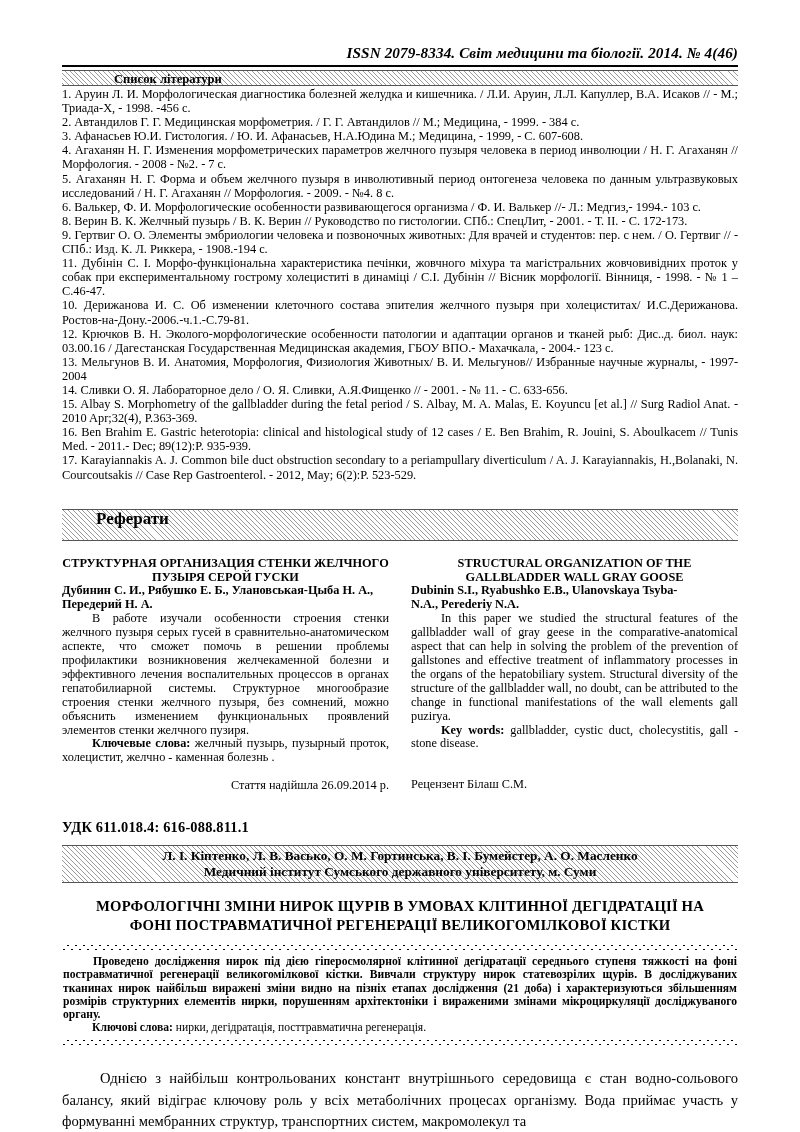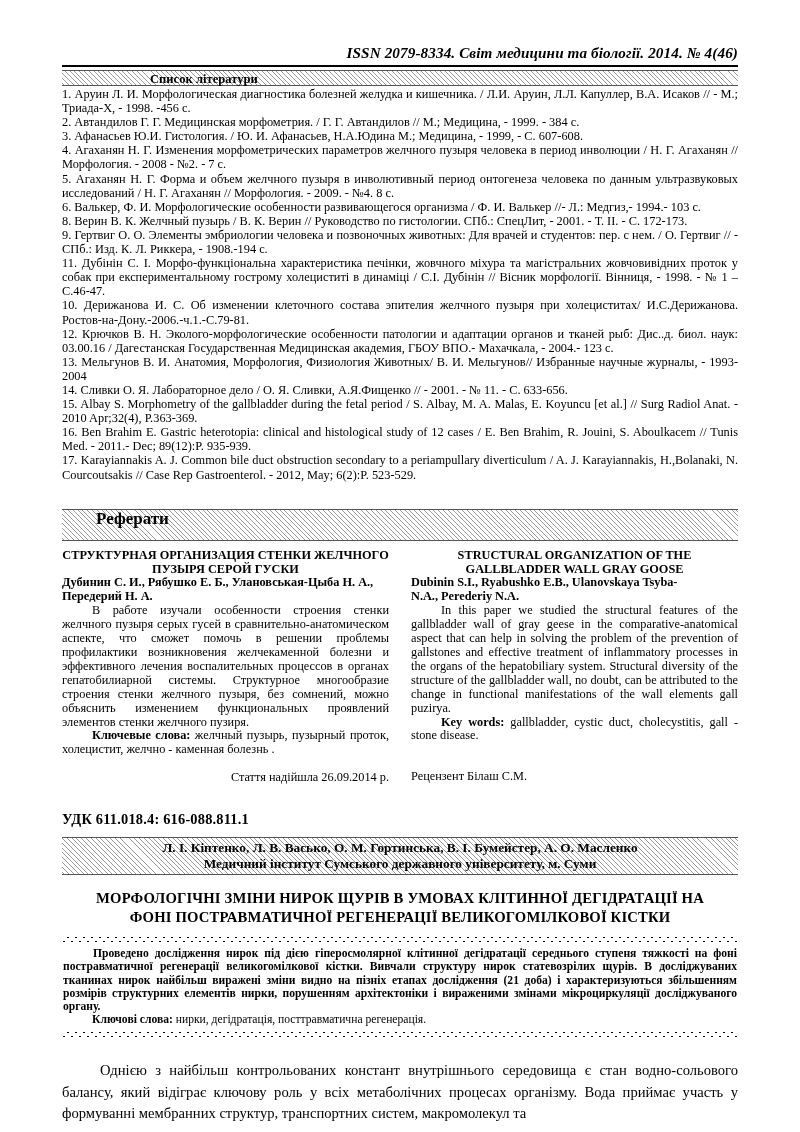--- a/index.html
+++ b/index.html
@@ -56,21 +56,21 @@
     border-bottom: 1px solid #555;
   }
   .band-lit {
     height: 16px;
     line-height: 16px;
     font-weight: bold;
     font-size: 12.6px;
     padding-left: 52px;
     box-sizing: border-box;
   }
-  .band-lit span { background: transparent; margin-left: 36px; }
+  .band-lit span { background: transparent; }
 
   .band-ref {
     height: 32px;
     line-height: 17px;
     font-weight: bold;
     font-size: 17px;
     padding-left: 34px;
     box-sizing: border-box;
     margin-top: 27px;
   }
@@ -95,21 +95,21 @@
   .reflist p {
     margin: 0;
     text-indent: 0;
     padding: 0;
   }
 
   
   .abstracts {
     display: flex;
     gap: 22px;
-    margin-top: 8px;
+    margin-top: 16px;
   }
   .abs-col {
     width: 327px;
     font-size: 12.3px;
     line-height: 13.9px;
   }
   .abs-title {
     text-align: center;
     font-weight: bold;
     font-size: 12.3px;
@@ -218,21 +218,21 @@
       <p>2. Автандилов Г. Г. Медицинская морфометрия. / Г. Г. Автандилов // М.; Медицина, - 1999. - 384 с.</p>
       <p>3. Афанасьев Ю.И. Гистология. / Ю. И. Афанасьев, Н.А.Юдина М.; Медицина, - 1999, - С. 607-608.</p>
       <p>4. Агаханян Н. Г. Изменения морфометрических параметров желчного пузыря человека в период инволюции / Н. Г. Агаханян // Морфология. - 2008 - №2. - 7 с.</p>
       <p>5. Агаханян Н. Г. Форма и объем желчного пузыря в инволютивный период онтогенеза человека по данным ультразвуковых исследований / Н. Г. Агаханян // Морфология. - 2009. - №4. 8 с.</p>
       <p>6. Валькер, Ф. И. Морфологические особенности развивающегося организма / Ф. И. Валькер //- Л.: Медгиз,- 1994.- 103 с.</p>
       <p>8. Верин В. К. Желчный пузырь / В. К. Верин // Руководство по гистологии. СПб.: СпецЛит, - 2001. - Т. II. - С. 172-173.</p>
       <p>9. Гертвиг О. О. Элементы эмбриологии человека и позвоночных животных: Для врачей и студентов: пер. с нем. / О. Гертвиг // - СПб.: Изд. К. Л. Риккера, - 1908.-194 с.</p>
       <p>11. Дубінін С. І. Морфо-функціональна характеристика печінки, жовчного міхура та магістральних жовчовивідних проток у собак при експериментальному гострому холециститі в динаміці / С.І. Дубінін // Вісник морфології. Вінниця, - 1998. - № 1 – С.46-47.</p>
       <p>10. Дерижанова И. С. Об изменении клеточного состава эпителия желчного пузыря при холециститах/ И.С.Дерижанова. Ростов-на-Дону.-2006.-ч.1.-С.79-81.</p>
       <p>12. Крючков В. Н. Эколого-морфологические особенности патологии и адаптации органов и тканей рыб: Дис..д. биол. наук: 03.00.16 / Дагестанская Государственная Медицинская академия, ГБОУ ВПО.- Махачкала, - 2004.- 123 с.</p>
-      <p>13. Мельгунов В. И. Анатомия, Морфология, Физиология Животных/ В. И. Мельгунов// Избранные научные журналы, - 1993-2004</p>
+      <p>13. Мельгунов В. И. Анатомия, Морфология, Физиология Животных/ В. И. Мельгунов// Избранные научные журналы, - 1997-2004</p>
       <p>14. Сливки О. Я. Лабораторное дело / О. Я. Сливки, А.Я.Фищенко // - 2001. - № 11. - С. 633-656.</p>
       <p>15. Albay S. Morphometry of the gallbladder during the fetal period / S. Albay, M. A. Malas, E. Koyuncu [et al.] // Surg Radiol Anat. - 2010 Apr;32(4), P.363-369.</p>
       <p>16. Ben Brahim E. Gastric heterotopia: clinical and histological study of 12 cases / E. Ben Brahim, R. Jouini, S. Aboulkacem // Tunis Med. - 2011.- Dec; 89(12):P. 935-939.</p>
       <p>17. Karayiannakis A. J. Common bile duct obstruction secondary to a periampullary diverticulum / A. J. Karayiannakis, H.,Bolanaki, N. Courcoutsakis // Case Rep Gastroenterol. - 2012, May; 6(2):P. 523-529.</p>
     </div>
 
     <div class="band band-ref">
       <span>Реферати</span>
     </div>
 

